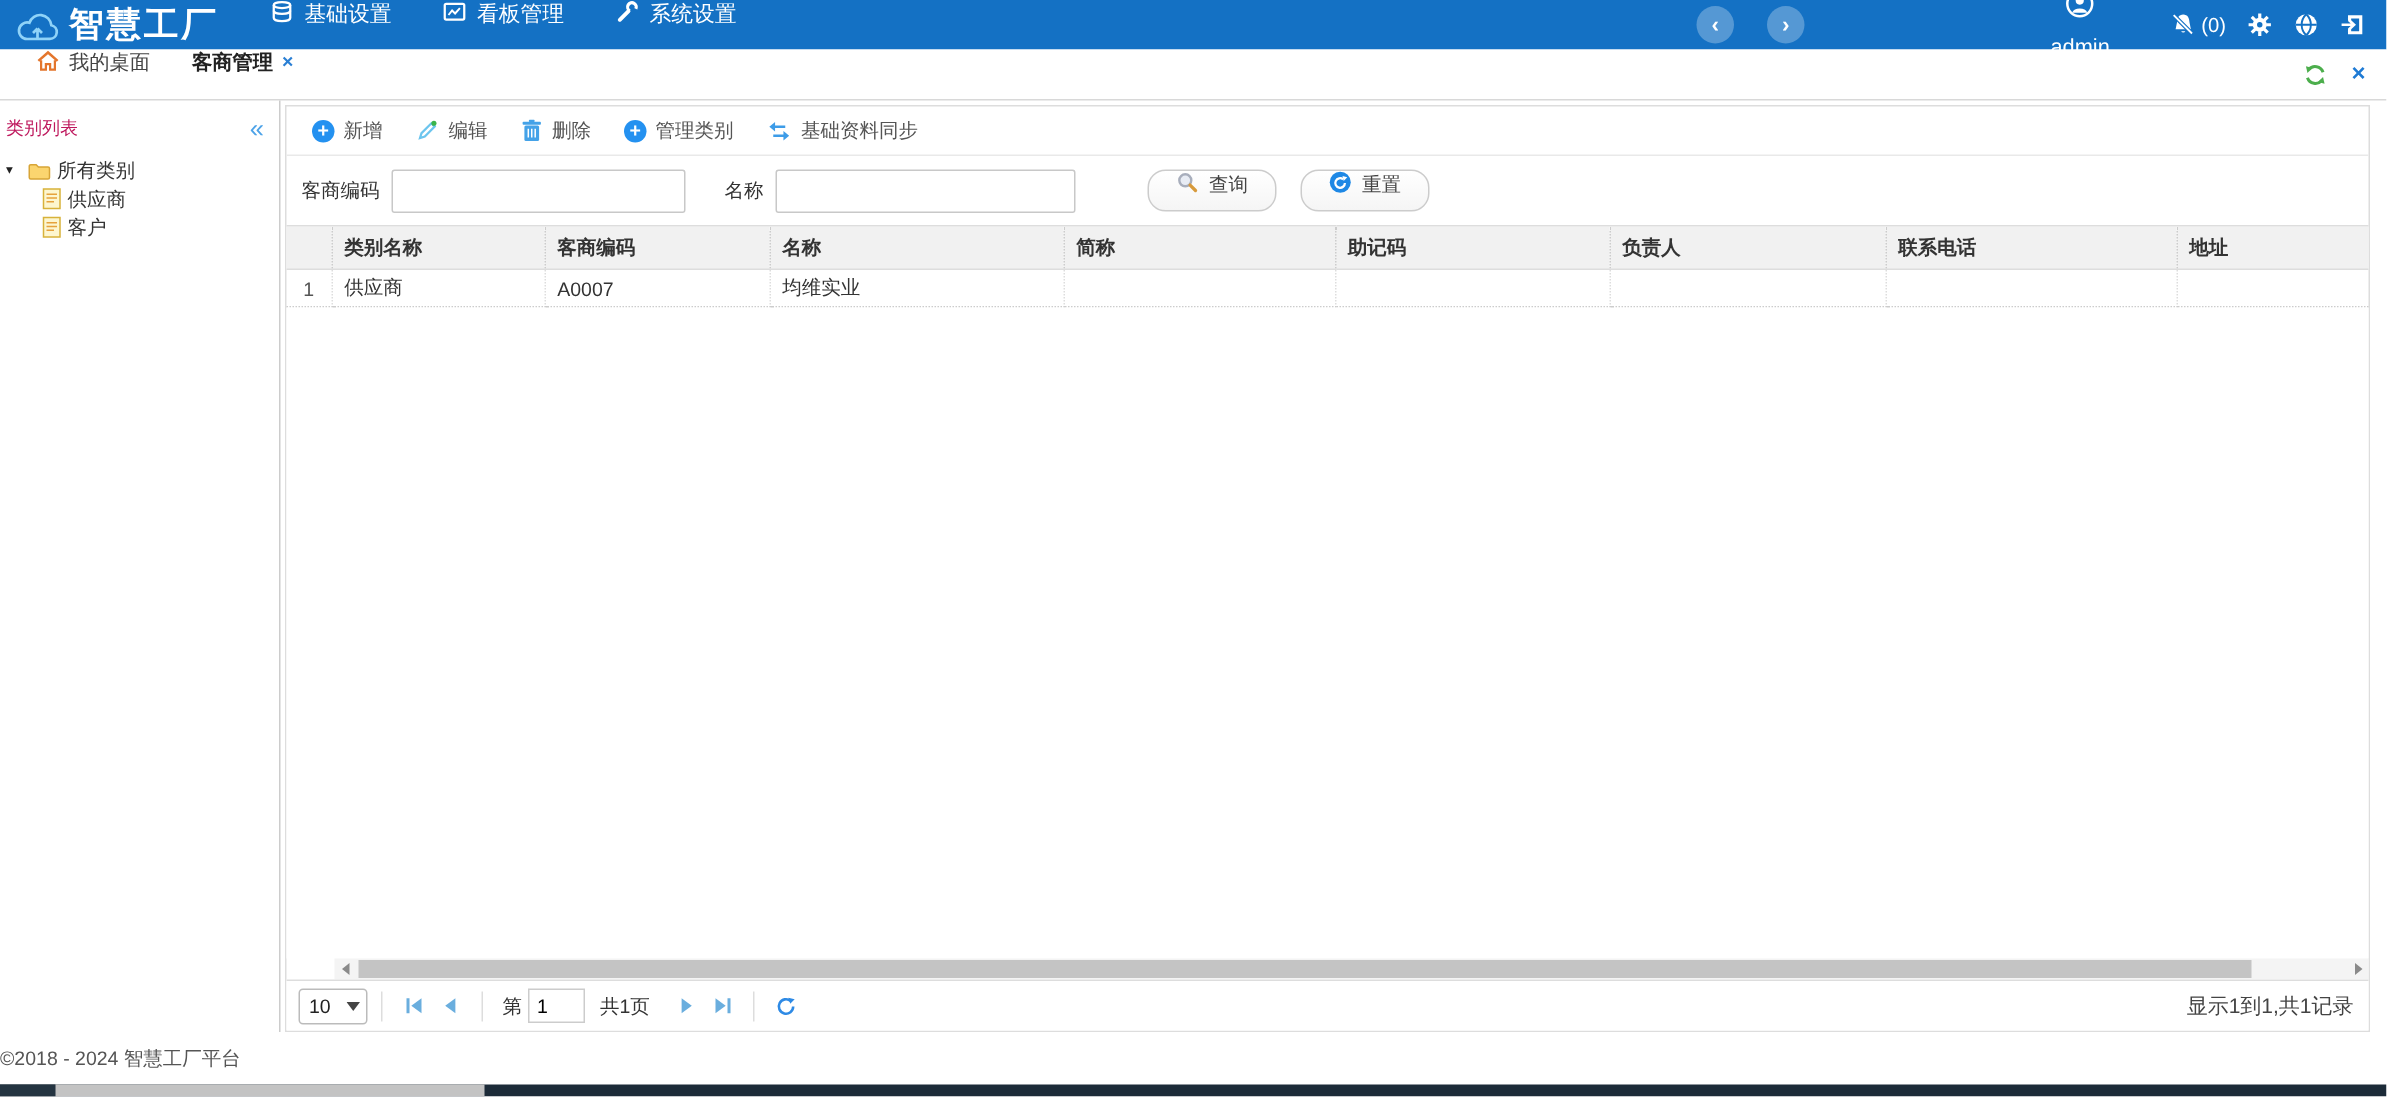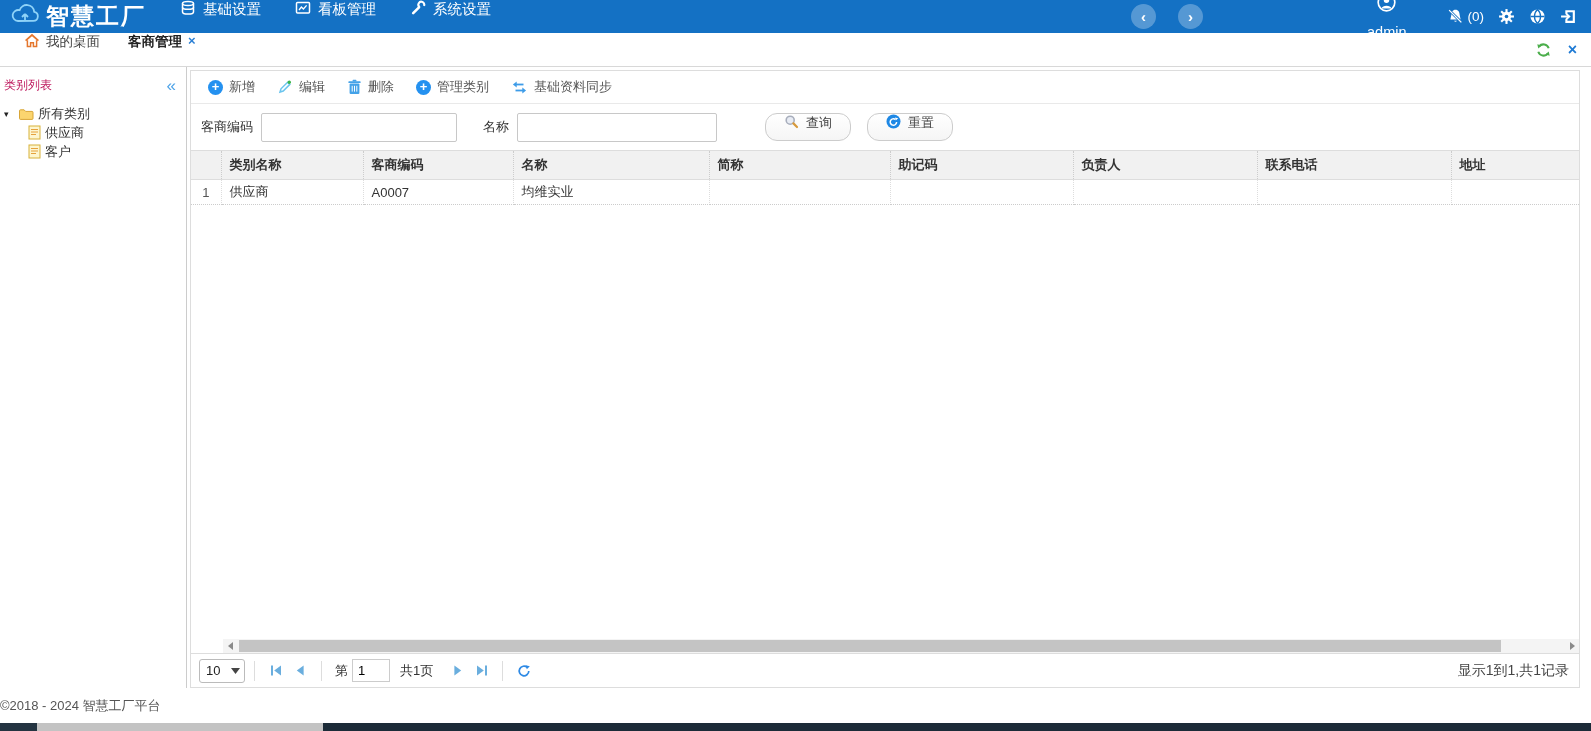--- a/index.html
+++ b/index.html
@@ -1,21 +1,21 @@
 <!DOCTYPE html>
 <html><head>
 <meta charset="utf-8">
 <style>
   * { box-sizing: border-box; margin: 0; padding: 0; }
   html,body { width:1591px; height:731px; overflow:hidden; background:#fff;
     font-family:"Liberation Sans","DejaVu Sans",sans-serif; }
 
   
   .topbar { height:33px; background:#1471c4; display:flex; align-items:center; color:#fff; }
-  .logo { display:flex; align-items:flex-start; gap:6px; padding:0 14px 0 10px; }
+  .logo { display:flex; align-items:flex-end; gap:6px; padding:0 14px 0 10px; }
   .logo-title { font-size:23px; font-weight:bold; letter-spacing:2px; }
   .topmenu { display:flex; align-items:center; gap:10px; margin-left:8px; height:100%; }
   .topmenu-item { display:flex; gap:7px; padding:0 12px; height:100%;
     font-size:14.5px; cursor:pointer; }
   .top-right { margin-left:auto; display:flex; align-items:center; gap:14px; padding-right:14px; }
   .nav-circles { display:flex; gap:22px; margin-right:150px; }
   .nav-circle { width:25px; height:25px; border-radius:50%; background:rgba(255,255,255,.28);
     display:flex; align-items:center; justify-content:center; font-size:15px; font-weight:bold;
     cursor:pointer; }
   .user-box { display:flex; align-items:center; gap:12px; font-size:14.5px; margin-right:26px; cursor:pointer;flex-direction:column; }

